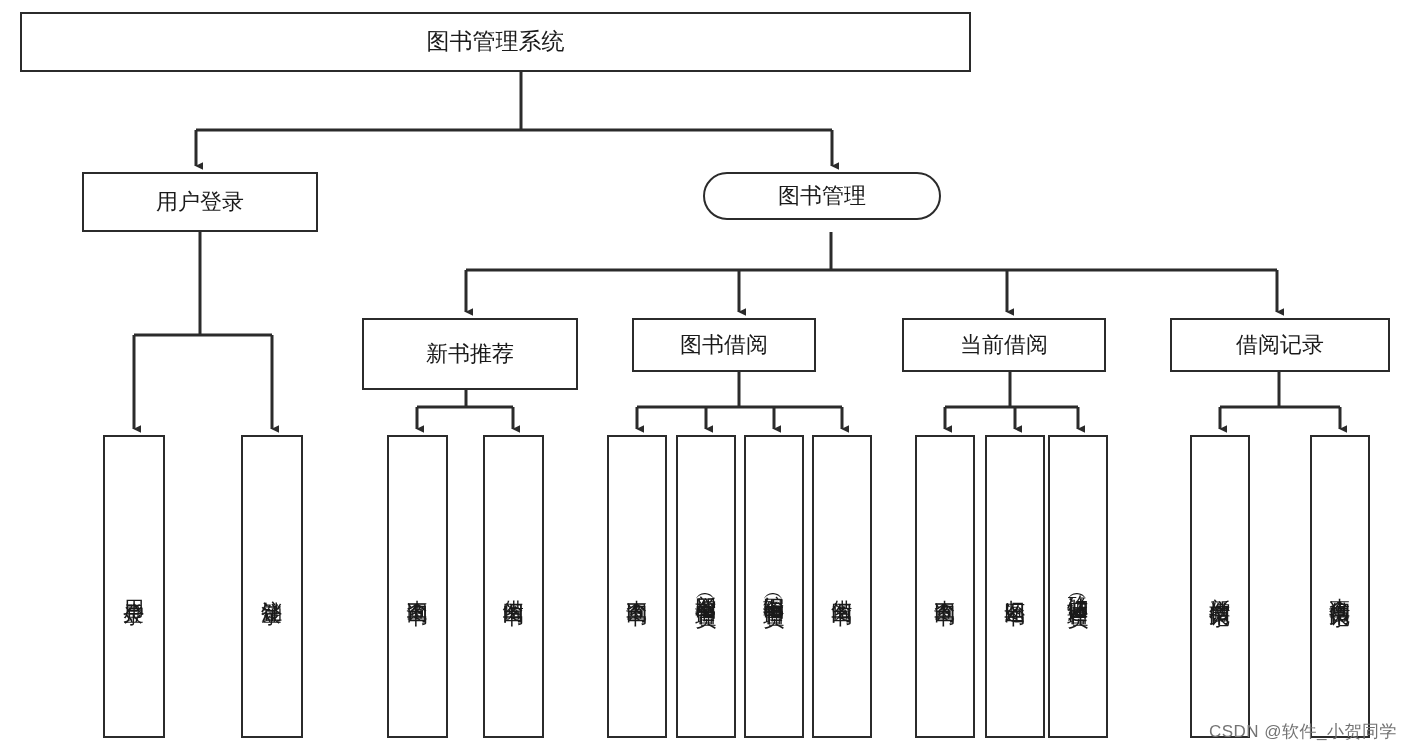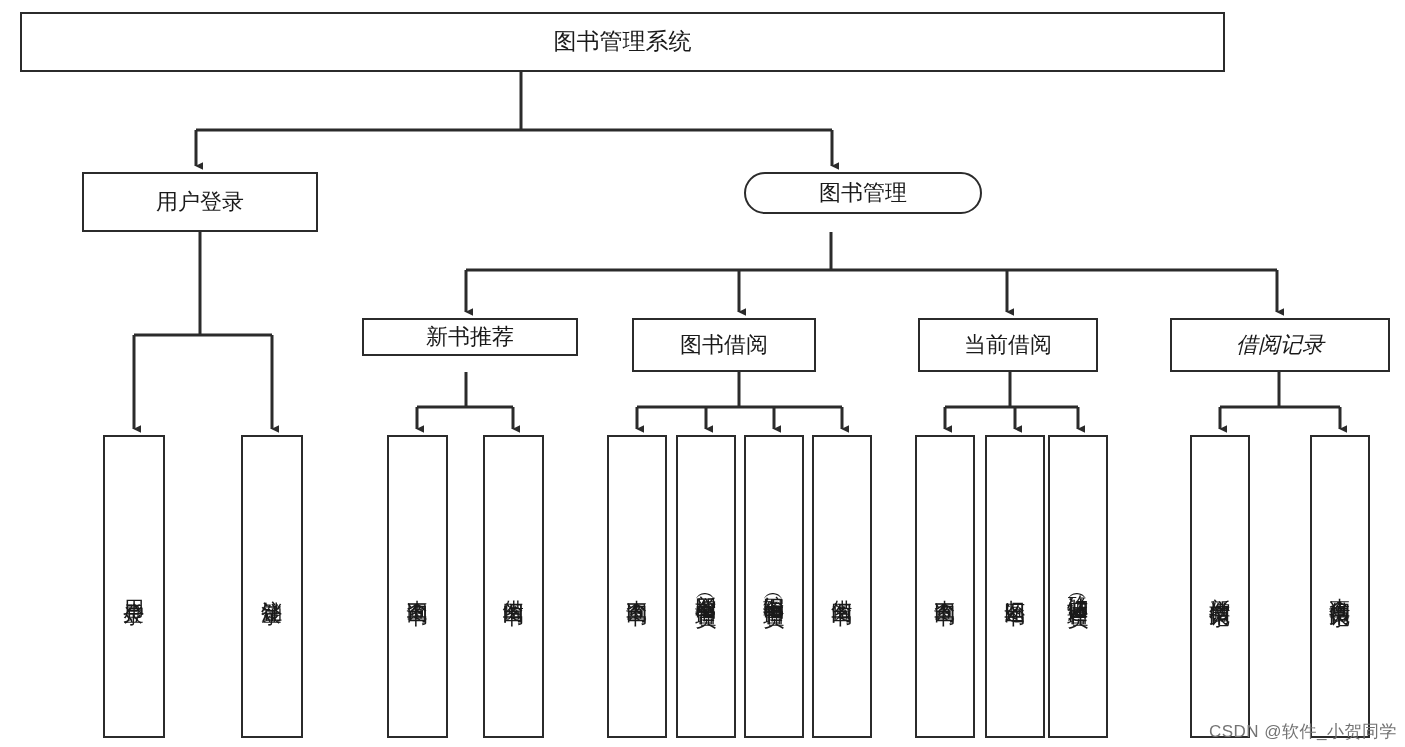--- a/index.html
+++ b/index.html
@@ -115,41 +115,41 @@
       <path d="M1015,407 L1015,429" marker-end="url(#arrow)"></path>
       <path d="M1078,407 L1078,429" marker-end="url(#arrow)"></path>
 
       <path d="M1279,372 L1279,407"></path>
       <path d="M1220,407 L1340,407"></path>
       <path d="M1220,407 L1220,429" marker-end="url(#arrow)"></path>
       <path d="M1340,407 L1340,429" marker-end="url(#arrow)"></path>
     </g>
   </svg>
 
-  <div class="node root" style="left:20px; top:12px; width:1205px; height:60px;">
+  <div class="node root" style="left:20px; top:12px; width:951px; height:60px;">
     <span>图书管理系统</span>
   </div>
 
   <div class="node h" style="left:82px; top:172px; width:236px; height:60px;">
     <span>用户登录</span>
   </div>
-  <div class="node h" style="left:744px; top:172px; width:238px; height:42px;border-radius:27px;">
+  <div class="node h" style="left:703px; top:172px; width:238px; height:48px;border-radius:27px;">
     <span>图书管理</span>
   </div>
 
-  <div class="node h" style="left:362px; top:318px; width:216px; height:38px;">
+  <div class="node h" style="left:362px; top:318px; width:216px; height:72px;">
     <span>新书推荐</span>
   </div>
   <div class="node h" style="left:632px; top:318px; width:184px; height:54px;">
     <span>图书借阅</span>
   </div>
-  <div class="node h" style="left:902px; top:318px; width:180px; height:54px;margin-left:16px;">
+  <div class="node h" style="left:902px; top:318px; width:204px; height:54px;">
     <span>当前借阅</span>
   </div>
-  <div class="node h" style="left:1170px; top:318px; width:220px; height:54px;font-style:italic;">
+  <div class="node h" style="left:1170px; top:318px; width:220px; height:54px;">
     <span>借阅记录</span>
   </div>
 
   <div class="node v" style="left:103px; top:435px; width:62px; height:303px;">
     <span class="vtext">用户登录</span>
   </div>
   <div class="node v" style="left:241px; top:435px; width:62px; height:303px;">
     <span class="vtext">注销登录</span>
   </div>
 

